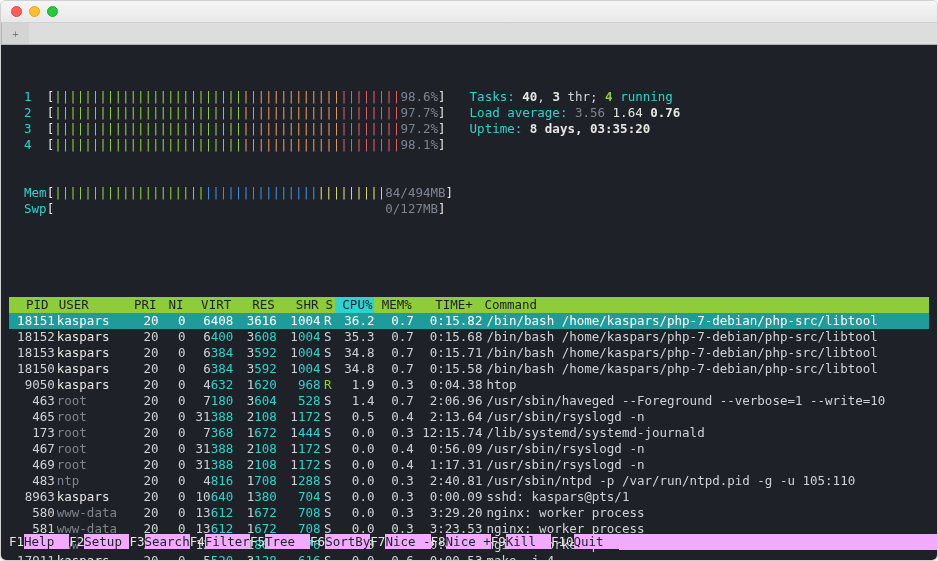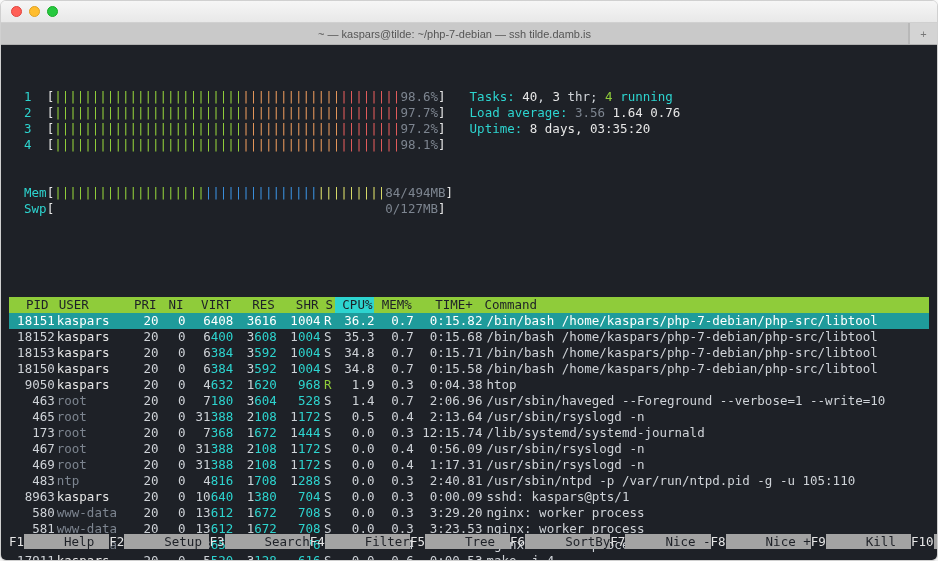--- a/index.html
+++ b/index.html
@@ -9,46 +9,45 @@
   .traffic { display:flex; gap:7px; padding-left:10px; }
   .dot { width:11px; height:11px; border-radius:50%; }
   .dot.red{background:#ff5f56;border:.5px solid #e0443e;} .dot.yellow{background:#ffbd2e;border:.5px solid #dea123;} .dot.green{background:#27c93f;border:.5px solid #1aab29;}
   .wtitle { position:absolute; left:0; right:0; text-align:center; font-size:12px; color:#4a4a4a; font-family:-apple-system,sans-serif; pointer-events:none;}
   .wtitle .home{opacity:.55; margin-right:4px;}
   .tabbar { height:22px; background:#ddd; display:flex; border-bottom:1px solid #b0b0b0; font-family:-apple-system,sans-serif; font-size:11px; color:#555;}
   .tab { flex:1; display:flex; align-items:center; justify-content:center; border-right:1px solid #b8b8b8; background:#c9c9c9;}
   .tab.active{background:#e6e6e6;}
   .tabadd{width:28px;display:flex;align-items:center;justify-content:center;background:#d4d4d4;border-left:1px solid #b8b8b8;color:#777;}
   .term { flex:1; background:#1e2127; color:#cfd3d8; padding:12px 8px 0 8px; line-height:16px; white-space:pre; overflow:hidden; position:relative;}
-  .cyan{color:#2dd4cf;} .blue{color:#3a8edb;} .green{color:#8fcc3a;} .yellow{color:#d6d968;} .red{color:#e05b5b;} .orange{color:#e2955a;} .dim{color:#7d8590;} .white{color:#e6e6e6;} .bold{font-weight:normal;}
+  .cyan{color:#2dd4cf;} .blue{color:#3a8edb;} .green{color:#8fcc3a;} .yellow{color:#d6d968;} .red{color:#e05b5b;} .orange{color:#e2955a;} .dim{color:#7d8590;} .white{color:#e6e6e6;} .bold{font-weight:bold;}
   .header-row{display:flex;}
   .stats{margin-left:24px;}
   .procheader{background:#8fcc3a;color:#1e2127;padding:0 0;}
   .procheader .sortcol{background:#2dd4cf;}
   tr.sel td{background:#1f9b9b;color:#fff;}
   table{border-collapse:collapse;width:100%;table-layout:fixed;}
   td{padding:0;height:16px;overflow:hidden;}
   .fkeys{position:absolute;bottom:10px;left:8px;right:8px;}
   .fkeys span.k{color:#e6e6e6;}
-  .fkeys span.lbl{background:#a3a3a3;color:#1e2127;padding-left:40px;}
+  .fkeys span.lbl{background:#f0abfc;color:#1e2127;}
 </style>
 </head>
 <body>
 
 <div class="window">
   <div class="titlebar">
     <div class="traffic">
       <div class="dot red"></div>
       <div class="dot yellow"></div>
       <div class="dot green"></div>
     </div>
   </div>
 
   <div class="tabbar" id="tabbar">
-      <div class="tab">~ — kaspars@tilde: ~/php-7-debian — ssh tilde.damb.is</div>
       <div class="tabadd">+</div>
     </div>
 
   <div class="term">
     <div class="header-row">
       <div id="meters"><div>  <span class="cyan">1</span>  <span class="white">[</span><span class="green">|||||||||||||||||||||||||</span><span class="orange">|||||||||||||</span><span class="red">||||||||</span><span class="dim">98.6%</span><span class="white">]</span></div><div>  <span class="cyan">2</span>  <span class="white">[</span><span class="green">|||||||||||||||||||||||||</span><span class="orange">|||||||||||||</span><span class="red">||||||||</span><span class="dim">97.7%</span><span class="white">]</span></div><div>  <span class="cyan">3</span>  <span class="white">[</span><span class="green">|||||||||||||||||||||||||</span><span class="orange">|||||||||||||</span><span class="red">||||||||</span><span class="dim">97.2%</span><span class="white">]</span></div><div>  <span class="cyan">4</span>  <span class="white">[</span><span class="green">|||||||||||||||||||||||||</span><span class="orange">|||||||||||||</span><span class="red">||||||||</span><span class="dim">98.1%</span><span class="white">]</span></div></div>
       <div class="stats" id="stats"><div><span class="cyan">Tasks:</span> <span class="white bold">40</span>, <span class="white bold">3</span> thr; <span class="green bold">4</span> <span class="cyan">running</span></div><div><span class="cyan">Load average:</span> <span class="dim">3.56</span> <span class="white">1.64</span> <span class="white bold">0.76</span></div><div><span class="cyan">Uptime:</span> <span class="white bold">8 days, 03:35:20</span></div></div>
     </div>
     <div id="mem-lines"><div>  <span class="cyan">Mem</span><span class="white">[</span><span class="green">||||||||||||||||||||</span><span class="blue">|||||||||||||||</span><span class="yellow">|||||||||</span><span class="dim">84/494MB</span><span class="white">]</span></div><div>  <span class="cyan">Swp</span><span class="white">[</span>                                            <span class="dim">0/127MB</span><span class="white">]</span></div></div>
     <div style="height:16px"></div>

